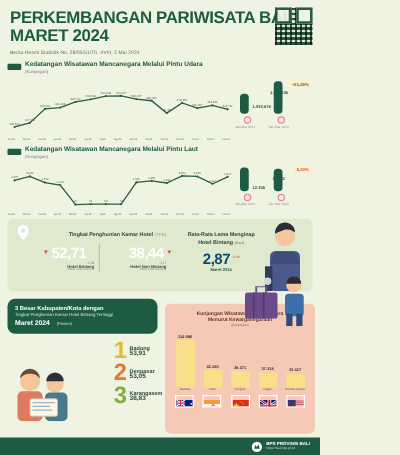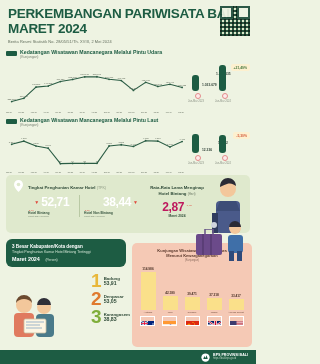--- a/index.html
+++ b/index.html
@@ -75,34 +75,34 @@
   .dot-label { font-size:2.6px; color:#8d9487; }
 
   
   .hotel {
     position:relative; margin:2px 6px 0 6px; height:58px;
     background:#dfe9cd; border-radius:5px; overflow:hidden;
   }
   .pin {
     position:absolute; left:8px; top:5px; width:9px; height:12px;
   }
-  .hotel-left { position:absolute; left:22px; top:10px; width:105px; text-align:left; }
+  .hotel-left { position:absolute; left:22px; top:10px; width:105px; text-align:right; }
   .hotel-left .cap { font-size:4.3px; color:#2f4a38; font-weight:bold; }
   .hotel-left .cap small { color:#8e9a84; font-weight:normal; }
   .stats { display:flex; gap:4px; margin-top:5px; justify-content:center; }
   .stat { position:relative; width:49px; }
   .stat .num { font-size:12px; font-weight:bold; color:#ffffff; letter-spacing:-0.4px; }
   .stat .sub { font-size:3.3px; color:#33513c; font-weight:bold; margin-top:-1px;}
   .stat .sub2 { font-size:2.3px; color:#7b8a74; }
   .divider { width:0.7px; background:#b9c9a4; align-self:stretch; }
   .arrow-d { color:#e0483c; font-size:5px; }
   .delta { font-size:2.5px; color:#e0483c; }
   .hotel-right { position:absolute; left:135px; top:10px; width:72px; text-align:center; }
   .hotel-right .cap { font-size:4.3px; color:#2f4a38; font-weight:bold; line-height:1.25; }
-  .hotel-right .big { font-size:12px; font-weight:bold; color:#be185d; letter-spacing:-0.4px; margin-top:4px; }
+  .hotel-right .big { font-size:12px; font-weight:bold; color:#0c4a6e; letter-spacing:-0.4px; margin-top:4px; }
   .hotel-right .sub { font-size:3.3px; color:#33513c; font-weight:bold; }
   .person { position:absolute; right:0; top:0; width:48px; height:58px; }
 
   
   .bottom { position:relative; height:118px; margin-top:2px; }
   .panel-left {
     position:absolute; left:6px; top:4px; width:120px; height:98px;
   }
   .green-card {
     background:#1d5c43; color:#fff; border-radius:6px;

